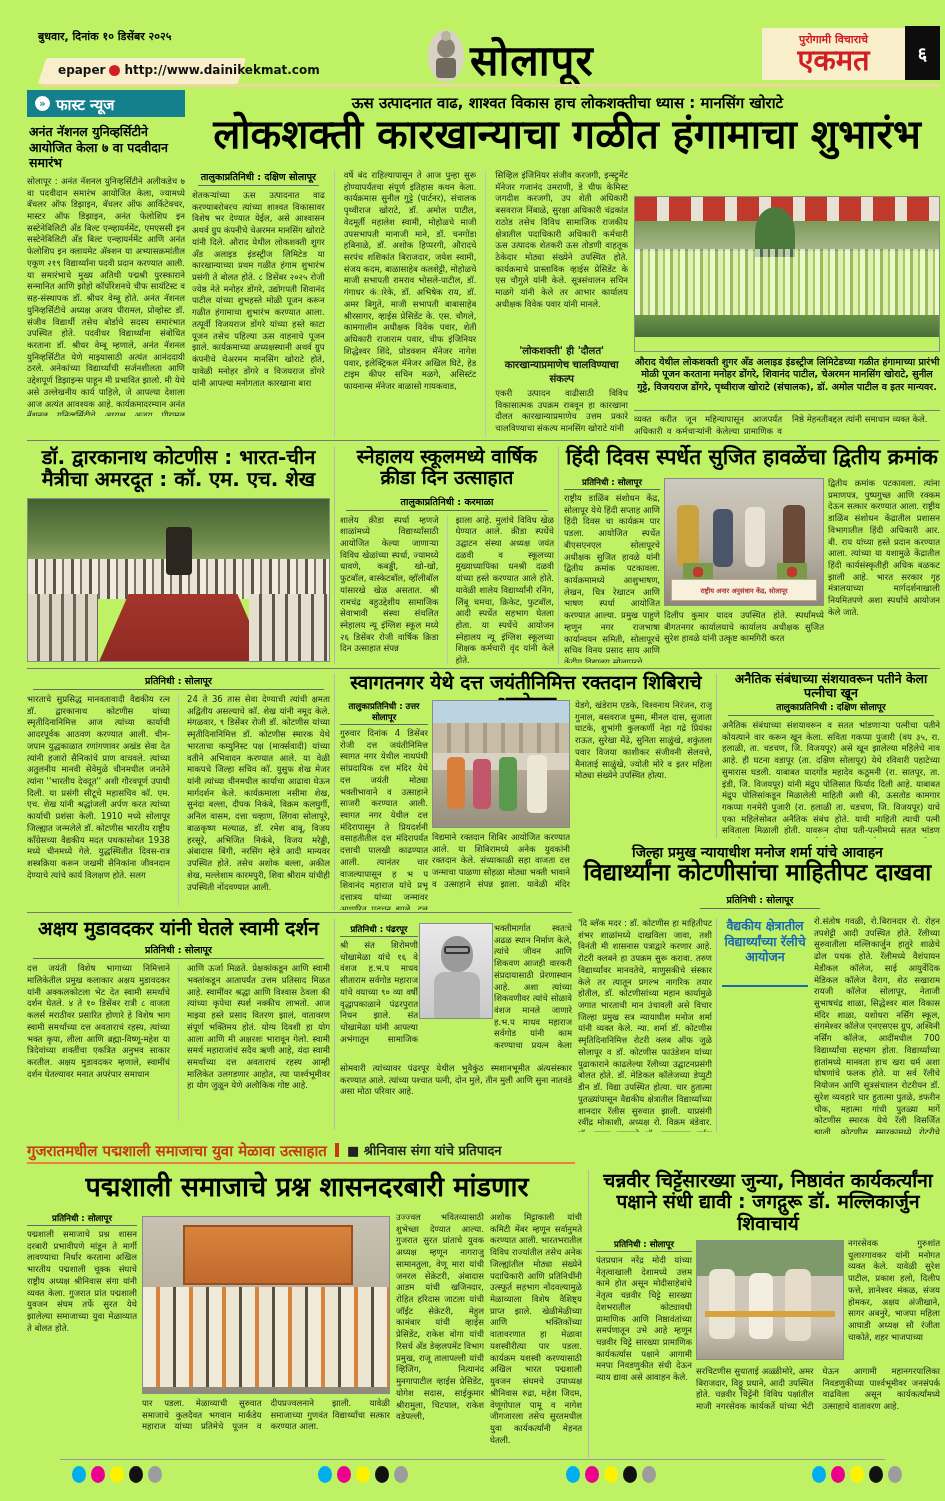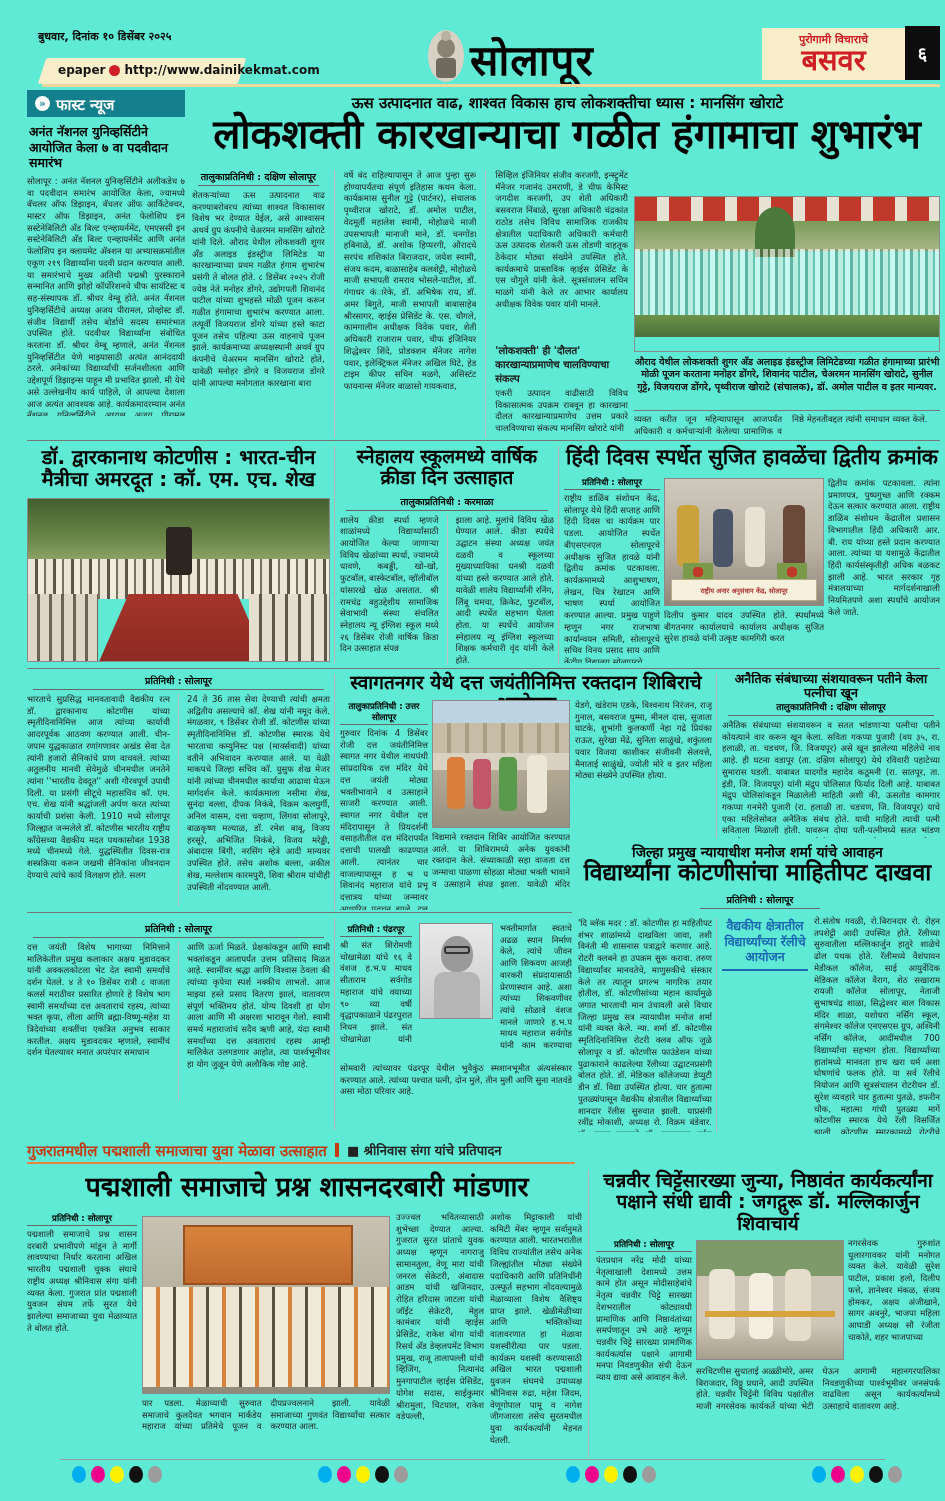--- a/index.html
+++ b/index.html
@@ -1,18 +1,18 @@
 <!DOCTYPE html>
 <html><head>
 <meta charset="utf-8">
 <style>
   *{margin:0;padding:0;box-sizing:border-box}
   html,body{background:#f2f2f2}
   body{font-family:"DejaVu Sans","Liberation Sans",sans-serif}
-  #page{position:relative;width:945px;height:1501px;background:#5eead4;margin:0 auto;overflow:hidden;color:#1a1a1a}
+  #page{position:relative;width:945px;height:1501px;background:#bef264;margin:0 auto;overflow:hidden;color:#1a1a1a}
   .abs{position:absolute}
   .bodytxt{font-size:8.5px;line-height:1.38;text-align:justify;color:#222;overflow:hidden}
   .byline{font-weight:bold;font-size:9.5px;text-align:center;color:#000;padding-bottom:2px;border-bottom:1px solid #666;margin:0 6px 4px 6px}
   .hl{font-weight:bold;color:#000;text-align:center;line-height:1.12}
   .rule-h{position:absolute;height:1px;background:#777}
   .rule-v{position:absolute;width:1px;background:#b5b5b5}
   .photo{position:absolute;overflow:hidden;border:1px solid #8a8a8a}
   .crowd{position:absolute;left:0;right:0;background:
     repeating-linear-gradient(90deg,rgba(255,255,255,.65) 0 5px,rgba(90,85,75,.35) 5px 8px,rgba(245,240,230,.6) 8px 13px,rgba(120,110,95,.3) 13px 15px)}
   .caption{font-weight:bold;font-size:9.5px;line-height:1.3;text-align:center;color:#111}
@@ -38,21 +38,21 @@
   <svg class="abs" style="left:424px;top:26px" width="44" height="58" viewBox="0 0 44 58">
     <ellipse cx="22" cy="30" rx="18" ry="26" fill="#d8d2c4"></ellipse>
     <ellipse cx="22" cy="22" rx="9" ry="10" fill="#8a8374"></ellipse>
     <rect x="12" y="32" width="20" height="20" rx="4" fill="#6f6a5d"></rect>
     <circle cx="22" cy="10" r="5" fill="#b9b2a0"></circle>
   </svg>
   <div class="abs" style="left:470px;top:30px;width:230px;font-size:42px;font-weight:bold;color:#000;letter-spacing:1px">सोलापूर</div>
 
   <div class="abs" style="left:762px;top:28px;width:143px;height:52px;background:#f8eec9;text-align:center;padding-top:3px">
     <div style="font-size:11px;font-weight:bold;color:#cf1f25">पुरोगामी विचाराचे</div>
-    <div style="font-size:29px;font-weight:bold;color:#cf1f25;line-height:1">बसवर</div>
+    <div style="font-size:29px;font-weight:bold;color:#cf1f25;line-height:1">एकमत</div>
   </div>
   <div class="abs" style="left:905px;top:26px;width:35px;height:54px;background:#0d0d0d;color:#fff;display:flex;align-items:center;justify-content:center;font-size:18px;font-weight:bold">६</div>
   <div class="abs" style="left:42px;top:84px;width:898px;height:3px;background:#ecd89a"></div>
 
   <div class="abs" style="left:27px;top:90px;width:158px;height:335px;overflow:hidden">
     <div style="background:#15808d;color:#fff;height:27px;display:flex;align-items:center;gap:6px;padding:0 8px">
       <span style="width:15px;height:15px;border-radius:50%;background:#fff;color:#15808d;font-size:10px;display:flex;align-items:center;justify-content:center;font-weight:bold">»</span>
       <span style="font-size:15px;font-weight:bold">फास्ट न्यूज</span>
     </div>
     <div style="font-size:12.5px;font-weight:bold;color:#000;line-height:1.25;margin:7px 2px 5px 2px">अनंत नॅशनल युनिव्हर्सिटीने आयोजित केला ७ वा पदवीदान समारंभ</div>
@@ -66,21 +66,21 @@
     <div style="display:flex;gap:9px;height:100%">
       <div style="flex:1;overflow:hidden">
         <div class="byline">तालुकाप्रतिनिधी : दक्षिण सोलापूर</div>
         <div class="bodytxt" style="height:238px">शेतकऱ्यांच्या ऊस उत्पादनात वाढ करण्याबरोबरच त्यांच्या शाश्वत विकासावर विशेष भर देण्यात येईल, असे आश्वासन अथर्व ग्रुप कंपनीचे चेअरमन मानसिंग खोराटे यांनी दिले. औराद येथील लोकशक्ती शुगर अँड अलाइड इंडस्ट्रीज लिमिटेड या कारखान्याच्या प्रथम गळीत हंगाम शुभारंभ प्रसंगी ते बोलत होते. ८ डिसेंबर २०२५ रोजी ज्येष्ठ नेते मनोहर डोंगरे, उद्योगपती शिवानंद पाटील यांच्या शुभहस्ते मोळी पूजन करून गळीत हंगामाचा शुभारंभ करण्यात आला. तत्पूर्वी विजयराज डोंगरे यांच्या हस्ते काटा पूजन तसेच पहिल्या ऊस वाहनाचे पूजन झाले. कार्यक्रमाच्या अध्यक्षस्थानी अथर्व ग्रुप कंपनीचे चेअरमन मानसिंग खोराटे होते, यावेळी मनोहर डोंगरे व विजयराज डोंगरे यांनी आपल्या मनोगतात कारखाना बारा</div>
       </div>
       <div style="width:1px;background:#c2c2c2"></div>
       <div class="bodytxt" style="flex:1;height:100%">वर्षे बंद राहिल्यापासून ते आज पुन्हा सुरू होण्यापर्यंतचा संपूर्ण इतिहास कथन केला. कार्यक्रमास सुनील गुट्टे (पार्टनर), संचालक पृथ्वीराज खोराटे, डॉ. अमोल पाटील, वेदमूर्ती महालेश स्वामी, मोहोळचे माजी उपसभापती मानाजी माने, डॉ. चनगोंडा हबिनाळे, डॉ. अशोक हिप्परगी, औरादचे सरपंच शशिकांत बिराजदार, जयेश स्वामी, संजय कदम, बाळासाहेब कलशेट्टी, मोहोळचे माजी सभापती रामराव भोसले-पाटील, डॉ. गंगाधर कंारेके, डॉ. अभिषेक राय, डॉ. अमर बिगुते, माजी सभापती बाबासाहेब श्रीरसागर, व्हाईस प्रेसिडेंट के. एस. चौगले, कामगालीन अधीक्षक विवेक पवार, शेती अधिकारी राजाराम पवार, चीफ इंजिनियर शिद्धेश्वर शिंदे, प्रोडक्शन मॅनेजर नागेश पवार, इलेक्ट्रिकल मॅनेजर अखिल घिटे, हेड टाइम कीपर सचिन मळगे, असिस्टंट फायनान्स मॅनेजर बाळासो गायकवाड,</div>
       <div style="width:1px;background:#c2c2c2"></div>
       <div style="flex:1;overflow:hidden">
         <div class="bodytxt" style="height:170px">सिव्हिल इंजिनियर संजीव करजगी, इन्स्ट्रुमेंट मॅनेजर गजानंद उमराणी, डे चीफ केमिस्ट जगदीश करजगी, उप शेती अधिकारी बसवराज निंबाळे, सुरक्षा अधिकारी चंद्रकांत राठोड तसेच विविध सामाजिक राजकीय क्षेत्रातील पदाधिकारी अधिकारी कर्मचारी ऊस उत्पादक शेतकरी ऊस तोडणी वाहतूक ठेकेदार मोठ्या संख्येने उपस्थित होते. कार्यक्रमाचे प्रास्ताविक व्हाईस प्रेसिडेंट के एस चौगुले यांनी केले. सूत्रसंचालन सचिन माळगे यांनी केले तर आभार कार्यालय अधीक्षक विवेक पवार यांनी मानले.</div>
-        <div style="font-size:10px;font-weight:bold;margin:3px 0">'लोकशक्ती' ही 'दौलत' कारखान्याप्रमाणेच चालविण्याचा संकल्प</div>
+        <div style="font-size:10px;font-weight:bold;text-align:center;margin:3px 0">'लोकशक्ती' ही 'दौलत' कारखान्याप्रमाणेच चालविण्याचा संकल्प</div>
         <div class="bodytxt" style="height:62px">एकरी उत्पादन वाढीसाठी विविध विकासात्मक उपक्रम राबवून हा कारखाना दौलत कारखान्याप्रमाणेच उत्तम प्रकारे चालविण्याचा संकल्प मानसिंग खोराटे यांनी</div>
       </div>
     </div>
   </div>
 
   <div class="photo" style="left:634px;top:196px;width:306px;height:156px">
     <div class="abs" style="left:0;top:0;right:0;height:34px;background:repeating-linear-gradient(90deg,#c0392b 0 22px,#e8e2d4 22px 34px)"></div>
     <div class="abs" style="left:0;top:24px;right:0;height:30px;background:linear-gradient(180deg,#7d9a5a,#a8b98a)"></div>
     <div class="abs" style="left:120px;top:10px;width:40px;height:50px;background:#4c7a3c;border-radius:50% 50% 0 0"></div>
     <div class="crowd" style="top:52px;height:70px"></div>
@@ -172,53 +172,54 @@
     <div class="bodytxt" style="height:118px">अनैतिक संबंधाच्या संशयावरून व सतत भांडणाऱ्या पत्नीचा पतीने कोयत्याने वार करून खून केला. सविता गकप्पा पुजारी (वय ३५, रा. हलाळी, ता. चडचण, जि. विजयपूर) असे खून झालेल्या महिलेचे नाव आहे. ही घटना वडापूर (ता. दक्षिण सोलापूर) येथे रविवारी पहाटेच्या सुमारास घडली. याबाबत यादगोंड महादेव कठूमनी (रा. सातपूर, ता. इंडी, जि. विजयपूर) यांनी मंद्रुप पोलिसात फिर्याद दिली आहे. याबाबत मंद्रुप पोलिसांकडून मिळालेली माहिती अशी की, ऊसतोड कामगार गकप्पा गनमेरी पुजारी (रा. हलाळी ता. चडचण, जि. विजयपूर) याचे एका महिलेसोबत अनैतिक संबंध होते. याची माहिती त्याची पत्नी सविताला मिळाली होती. यावरून दोघा पती-पत्नीमध्ये सतत भांडण व्हायचे. गकप्पा हा वडापूर येथील दत्तात्रय गणेशकर यांच्या शेतात ऊसतोड कामगार म्हणून कामास आला होता.</div>
   </div>
 
   <div class="abs kicker" style="left:575px;top:842px;width:365px;font-size:14px">जिल्हा प्रमुख न्यायाधीश मनोज शर्मा यांचे आवाहन</div>
   <div class="abs hl" style="left:575px;top:860px;width:365px;font-size:23px">विद्यार्थ्यांना कोटणीसांचा माहितीपट दाखवा</div>
   <div class="abs byline" style="left:700px;top:893px;width:120px;margin:0">प्रतिनिधी : सोलापूर</div>
 
   <div class="rule-h" style="left:27px;top:912px;width:545px"></div>
 
   <div class="abs" style="left:27px;top:918px;width:303px;height:212px;overflow:hidden">
+    <div class="hl" style="font-size:19px">अक्षय मुडावदकर यांनी घेतले स्वामी दर्शन</div>
     <div class="byline" style="margin-top:4px">प्रतिनिधी : सोलापूर</div>
     <div style="display:flex;gap:8px;height:158px">
       <div class="bodytxt" style="flex:1">दत्त जयंती विशेष भागाच्या निमित्ताने मालिकेतील प्रमुख कलाकार अक्षय मुडावदकर यांनी अक्कलकोटला भेट देत स्वामी समर्थांचे दर्शन घेतले. ४ ते १० डिसेंबर रात्री ८ वाजता कलर्स मराठीवर प्रसारित होणारे हे विशेष भाग स्वामी समर्थांच्या दत्त अवताराचं रहस्य, त्यांच्या भक्त कृपा, लीला आणि ब्रह्मा-विष्णू-महेश या त्रिदेवांच्या शक्तींचा एकत्रित अनुभव साकार करतील. अक्षय मुडावदकर म्हणाले, स्वामींचं दर्शन घेतल्यावर मनात अपरंपार समाधान</div>
       <div style="width:1px;background:#c2c2c2"></div>
       <div class="bodytxt" style="flex:1">आणि ऊर्जा मिळते. प्रेक्षकांकडून आणि स्वामी भक्तांकडून आतापर्यंत उत्तम प्रतिसाद मिळत आहे. स्वामींवर श्रद्धा आणि विश्वास ठेवला की त्यांच्या कृपेचा स्पर्श नक्कीच लाभतो. आज माझ्या हस्ते प्रसाद वितरण झालं, वातावरण संपूर्ण भक्तिमय होतं. योग्य दिवशी हा योग आला आणि मी अक्षरशः भारावून गेलो. स्वामी समर्थ महाराजांचं सदैव ऋणी आहे, यंदा स्वामी समर्थांच्या दत्त अवताराचं रहस्य आम्ही मालिकेत उलगडणार आहोत, त्या पार्श्वभूमीवर हा योग जुळून येणे अलौकिक गोष्ट आहे.</div>
     </div>
   </div>
 
   <div class="rule-v" style="left:334px;top:918px;height:212px"></div>
 
   <div class="abs" style="left:340px;top:918px;width:232px;height:212px;overflow:hidden">
-    <div style="display:flex;gap:7px;margin-top:5px;height:128px">
+    <div style="display:flex;gap:1px;margin-top:5px;height:128px">
       <div style="flex:1;overflow:hidden">
         <div class="byline" style="font-size:8.5px;margin:0 0 3px 0">प्रतिनिधी : पंढरपूर</div>
         <div class="bodytxt" style="height:104px">श्री संत शिरोमणी चोखामेळा यांचे १६ वे वंशज ह.भ.प माधव सीताराम सर्वगोड महाराज यांचे वयाच्या ९० व्या वर्षी वृद्धापकाळाने पंढरपुरात निधन झाले. संत चोखामेळा यांनी आपल्या अभंगातून सामाजिक विषमतेवर प्रहार करत विठ्ठलभक्तीच्या माध्यमातून समानता व आत्मविकासाचा संदेश दिला. संत चोखोबा हे वारकरी परंपरेतील एक महत्त्वाचे संत असून, त्यांनी 'अस्पृश्यता' झुगारून</div>
       </div>
       <div class="photo" style="position:relative;width:74px;height:96px;flex:none">
         <div class="abs" style="left:0;top:0;right:0;bottom:0;background:linear-gradient(180deg,#e9e9e9,#c9c9c9)"></div>
         <div class="abs" style="left:21px;top:12px;width:32px;height:36px;border-radius:50% 50% 45% 45%;background:#9a9a9a"></div>
         <div class="abs" style="left:24px;top:22px;width:26px;height:8px;border:2px solid #333;border-radius:3px;background:transparent"></div>
         <div class="abs" style="left:14px;top:48px;width:46px;height:48px;border-radius:10px 10px 0 0;background:#b5b5b5"></div>
       </div>
       <div class="bodytxt" style="flex:1;height:100%">भक्तीमार्गात स्वतःचे अढळ स्थान निर्माण केले, त्यांचे जीवन आणि शिकवण आजही वारकरी संप्रदायासाठी प्रेरणास्थान आहे. अशा त्यांच्या शिकवणीवर त्यांचे सोळावे वंशज मानले जाणारे ह.भ.प माधव महाराज सर्वगोड यांनी काम करण्याचा प्रयत्न केला होता.</div>
     </div>
     <div class="bodytxt" style="height:46px;margin-top:12px">सोमवारी त्यांच्यावर पंढरपूर येथील भुवैकुंठ स्मशानभूमीत अंत्यसंस्कार करण्यात आले. त्यांच्या पश्चात पत्नी, दोन मुले, तीन मुली आणि सुना नातवंडे असा मोठा परिवार आहे.</div>
   </div>
 
   <div class="abs bodytxt" style="left:578px;top:918px;width:134px;height:214px">'दि ब्लॅक मदर : डॉ. कोटणीस हा माहितीपट शंभर शाळांमध्ये दाखविला जावा, तशी विनंती मी शासनास पत्राद्वारे करणार आहे. रोटरी क्लबने हा उपक्रम सुरू करावा. तरुण विद्यार्थ्यांवर मानवतेचे, माणुसकीचे संस्कार केले तर त्यातून प्रगल्भ नागरिक तयार होतील, डॉ. कोटणीसांच्या महान कार्यामुळे जगात भारताची मान उंचावली असे विचार जिल्हा प्रमुख सत्र न्यायाधीश मनोज शर्मा यांनी व्यक्त केले. न्या. शर्मा डॉ. कोटणीस स्मृतिदिनानिमित्त रोटरी क्लब ऑफ जुळे सोलापूर व डॉ. कोटणीस फाउंडेशन यांच्या पुढाकाराने काढलेल्या रॅलीच्या उद्घाटनप्रसंगी बोलत होते. डॉ. मेडिकल कॉलेजच्या डेप्युटी डीन डॉ. विद्या उपस्थित होत्या. चार हुतात्मा पुतळ्यांपासून वैद्यकीय क्षेत्रातील विद्यार्थ्यांच्या शानदार रॅलीस सुरुवात झाली. याप्रसंगी रवींद्र मोकाशी, अध्यक्ष रो. विक्रम बंडेवार. डॉ. नयना व्यवहारे डॉ. राजकुमार हर्षल देशमुख रो.गायत्री कुलकर्णी रो.जया नाईक रो.पल्लवी बंडेयार, रो.मधुरा कुरा, रो.माजी झांबरे</div>
 
   <div class="rule-v" style="left:716px;top:918px;height:214px"></div>
 
   <div class="abs" style="left:722px;top:916px;width:218px;height:218px;overflow:hidden">
-    <div class="bluebox" style="float:left;width:86px;font-size:12.5px;margin:2px 6px 2px 0;border-bottom:2px solid #1b67b2;padding-bottom:4px">वैद्यकीय क्षेत्रातील विद्यार्थ्यांच्या रॅलीचे आयोजन</div>
+    <div class="bluebox" style="float:left;width:86px;font-size:12.5px;margin:2px 6px 2px 0;border-bottom:2px solid #1b67b2;padding-bottom:20px">वैद्यकीय क्षेत्रातील विद्यार्थ्यांच्या रॅलीचे आयोजन</div>
     <div class="bodytxt" style="height:218px">रो.संतोष गवळी, रो.बिरानदार रो. रोहन तपशेट्टी आदी उपस्थित होते. रॅलीच्या सुरुवातीला मल्लिकार्जुन हातुरे शाळेचे ढोल पथक होते. रॅलीमध्ये वैशंपायन मेडीकल कॉलेज, साई आयुर्वेदिक मेडिकल कॉलेज वैराग, शेठ सखाराम रायजी कॉलेज सोलापूर, नेताजी सुभाषचंद्र शाळा, सिद्धेश्वर बाल विकास मंदिर शाळा, यशोधरा नर्सिंग स्कूल, संगमेश्वर कॉलेज एनएसएस ग्रुप, अश्विनी नर्सिंग कॉलेज, आदींमधील 700 विद्यार्थ्यांचा सहभाग होता. विद्यार्थ्यांच्या हातांमध्ये मानवता हाच खरा धर्म अशा घोषणांचे फलक होते. या सर्व रॅलीचे नियोजन आणि सूत्रसंचालन रोटरीयन डॉ. सुरेश व्यवहारे चार हुतात्मा पुतळे, डफरीन चौक, महात्मा गांधी पुतळ्या मार्गे कोटणीस स्मारक येथे रॅली विसर्जित झाली. कोटणीस स्मारकामध्ये रोटरीचे पास्ट डिस्ट्रिक्ट गवर्नर मोहन देशपांडे बोलताना कोटणीसांच्या महान कार्याचे महत्त्व विषद केले व रोटरीच्या कार्याची माहिती दिली. शेवटी त्यांनी सर्वांना ' मी आयुष्यभर डॉ. कोटणीसांच्या मानवतावादी सेवेचा आदर्श समोर ठेवेन व त्याप्रमाणे मानवतेची सेवा करण्याचा निर्धार करेन. ' अशी शपथ दिली.</div>
   </div>
 
   <div class="abs" style="left:27px;top:1138px;width:548px;height:26px;border-bottom:2px solid #e8823c;display:flex;align-items:center;gap:8px">
     <span style="font-size:15px;font-weight:bold;color:#c43b11">गुजरातमधील पद्मशाली समाजाचा युवा मेळावा उत्साहात</span>
     <span style="width:4px;height:14px;background:#c43b11;display:inline-block"></span>
     <span style="font-size:13px;font-weight:bold;color:#222">■ श्रीनिवास संगा यांचे प्रतिपादन</span>
   </div>
 
   <div class="abs hl" style="left:27px;top:1172px;width:560px;font-size:27px">पद्मशाली समाजाचे प्रश्न शासनदरबारी मांडणार</div>

